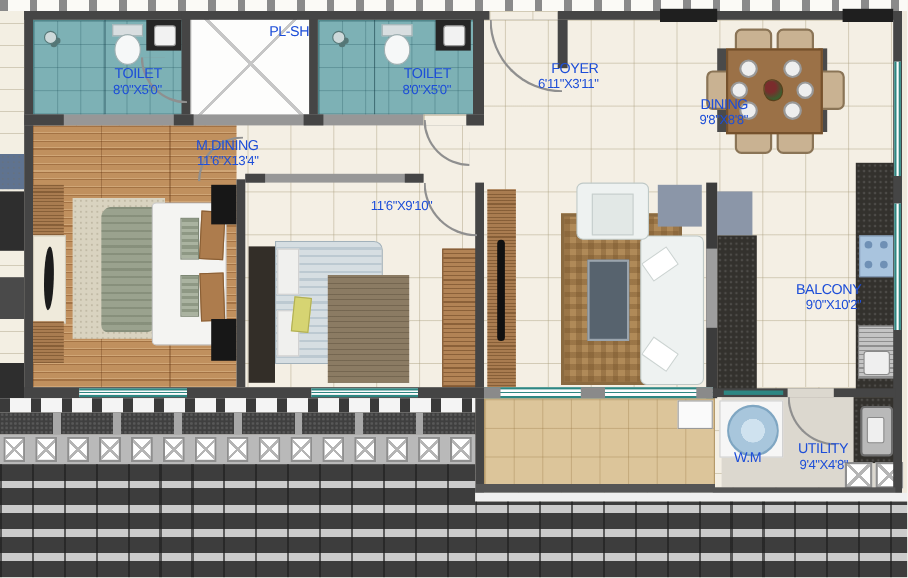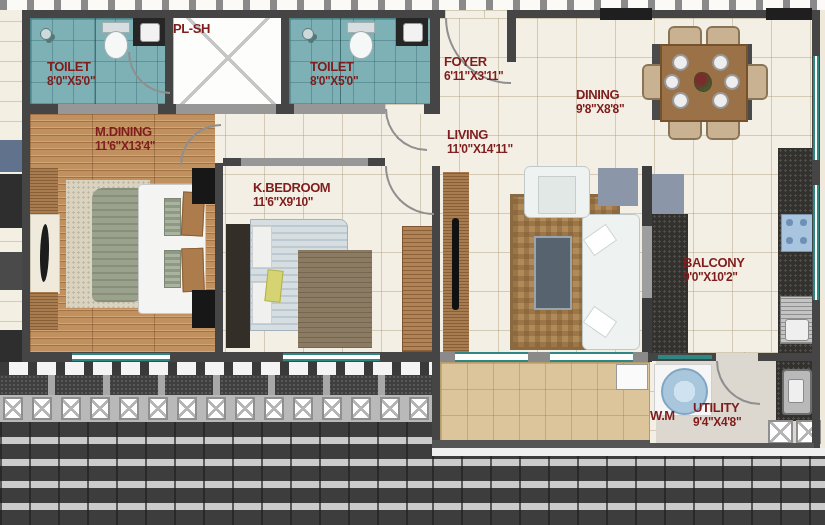--- a/index.html
+++ b/index.html
@@ -39,21 +39,21 @@
       radial-gradient(rgba(255,255,255,.13) 1px,transparent 1.4px);
       background-size:auto,4px 4px;}
   .rowX{background:#b9b9b9;display:flex;gap:9px;padding:2px 3px;box-sizing:border-box;}
   .xbox{width:20px;height:23px;background-color:#ffffff;border:2px solid #8f8f8f;box-sizing:border-box;
       background-image:linear-gradient(45deg,transparent 45%,#b5b5b5 45%,#b5b5b5 55%,transparent 55%),
                        linear-gradient(-45deg,transparent 45%,#b5b5b5 45%,#b5b5b5 55%,transparent 55%);}
   .plaid{background-color:#c8c8c8;background-image:
       repeating-linear-gradient(90deg,rgba(30,30,30,.65) 0 2px,transparent 2px 29px),
       repeating-linear-gradient(0deg,#3d3d3d 0 15px,#cbcbcb 15px 22px);}
   
-  .lab{position:absolute;text-align:left;color:#7f1d1d;font-weight:700;letter-spacing:-0.4px;line-height:1.15;}
+  .lab{position:absolute;text-align:right;color:#1d4ed8;font-weight:400;letter-spacing:-0.4px;line-height:1.15;}
   .lab .nm{font-size:13px;}
   .lab .dm{font-size:12px;}
   
   .arc{position:absolute;border:0 solid #8f8f8f;}
   
   .winH{background:#fdfdfd;border-top:2px solid #2e8782;border-bottom:2px solid #2e8782;box-sizing:border-box;
         background-image:linear-gradient(transparent 45%,#2e8782 45%,#2e8782 55%,transparent 55%);}
   .winV{background:#fdfdfd;border-left:2px solid #2e8782;border-right:2px solid #2e8782;box-sizing:border-box;}
   .xroom{background-color:#fdfdfc;border:1px solid #bdbdbd;
       background-image:linear-gradient(45deg,transparent 49%,#c6c6c6 49%,#c6c6c6 51%,transparent 51%),
@@ -277,26 +277,21 @@
   </div>
   <div class="lab" style="left:576px;top:88px;width:104px;">
     <div class="nm">DINING</div>
     <div class="dm">9'8"X8'8"</div>
   </div>
   <div class="lab" style="left:95px;top:125px;width:140px;">
     <div class="nm">M.DINING</div>
     <div class="dm">11'6"X13'4"</div>
   </div>
   <div class="lab" style="left:253px;top:181px;width:140px;">
-    <div class="nm">K.BEDROOM</div>
     <div class="dm">11'6"X9'10"</div>
-  </div>
-  <div class="lab" style="left:447px;top:128px;width:100px;">
-    <div class="nm">LIVING</div>
-    <div class="dm">11'0"X14'11"</div>
   </div>
   <div class="lab" style="left:683px;top:256px;width:100px;">
     <div class="nm">BALCONY</div>
     <div class="dm">9'0"X10'2"</div>
   </div>
   <div class="lab" style="left:693px;top:401px;width:78px;">
     <div class="nm">UTILITY</div>
     <div class="dm">9'4"X4'8"</div>
   </div>
   <div class="lab" style="left:650px;top:409px;width:42px;">

